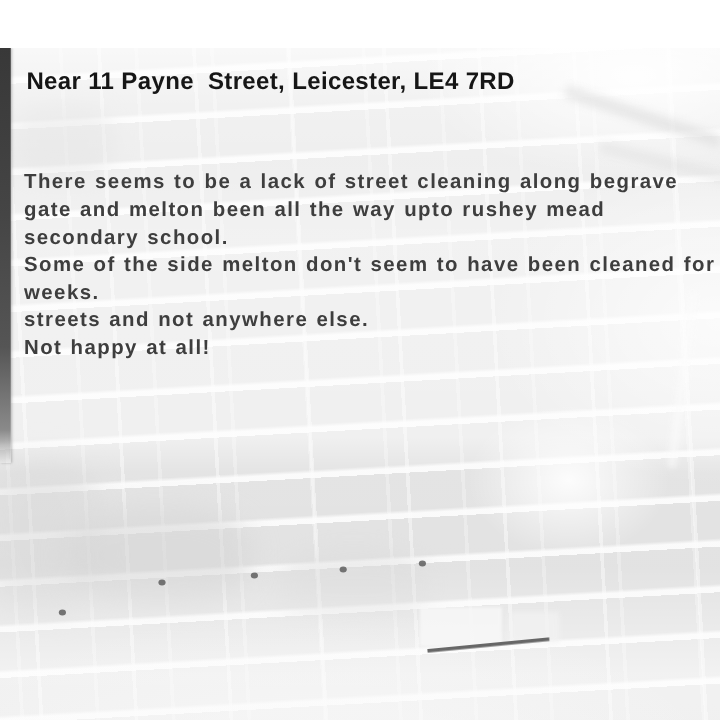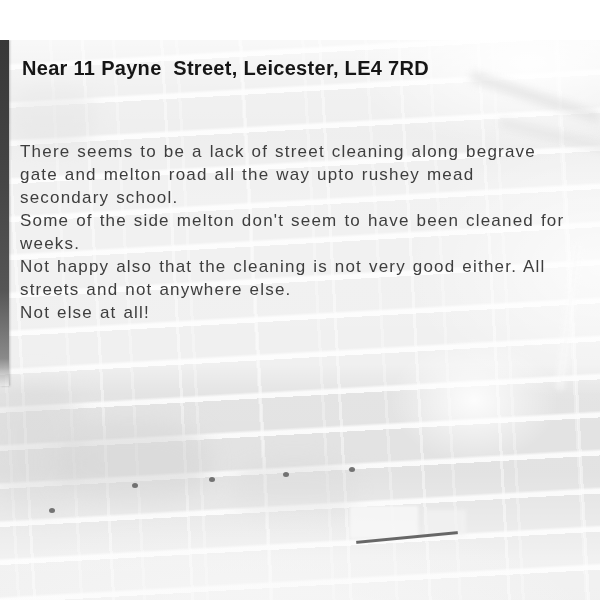--- a/index.html
+++ b/index.html
@@ -76,21 +76,21 @@
   .title {
     position:absolute; left:22px; top:17px;
     font-size:20px; font-weight:bold; color:#161616;
     letter-spacing:.3px; white-space:pre;
   }
   .report {
     position:absolute; left:20px; top:100px; width:572px;
     font-size:17px; line-height:23px; color:#3e3e3e;
     letter-spacing:1.2px; word-spacing:1px;
   }
-  .report .line { white-space:pre; }
+  .report .line { white-space:pre;font-weight:bold; }
 </style>
 </head>
 <body>
 
 <div class="stage">
 
   <div class="photo">
     <div class="wall"></div>
 
     <div class="blotch blotch-topleft"></div>
@@ -114,22 +114,21 @@
     <div class="speck speck4"></div>
     <div class="speck speck5"></div>
 
     <div class="edge-strip"></div>
   </div>
 
   <div class="title">Near 11 Payne  Street, Leicester, LE4 7RD</div>
 
   <div class="report">
     <div class="line">There seems to be a lack of street cleaning along begrave</div>
-    <div class="line">gate and melton road all the way upto rushey mead</div>
+    <div class="line">gate and melton been all the way upto rushey mead</div>
     <div class="line">secondary school.</div>
     <div class="line">Some of the side melton don't seem to have been cleaned for</div>
     <div class="line">weeks.</div>
-    <div class="line">Not happy also that the cleaning is not very good either. All</div>
     <div class="line">streets and not anywhere else.</div>
-    <div class="line">Not else at all!</div>
+    <div class="line">Not happy at all!</div>
   </div>
 
 </div>
 
 </body></html>

